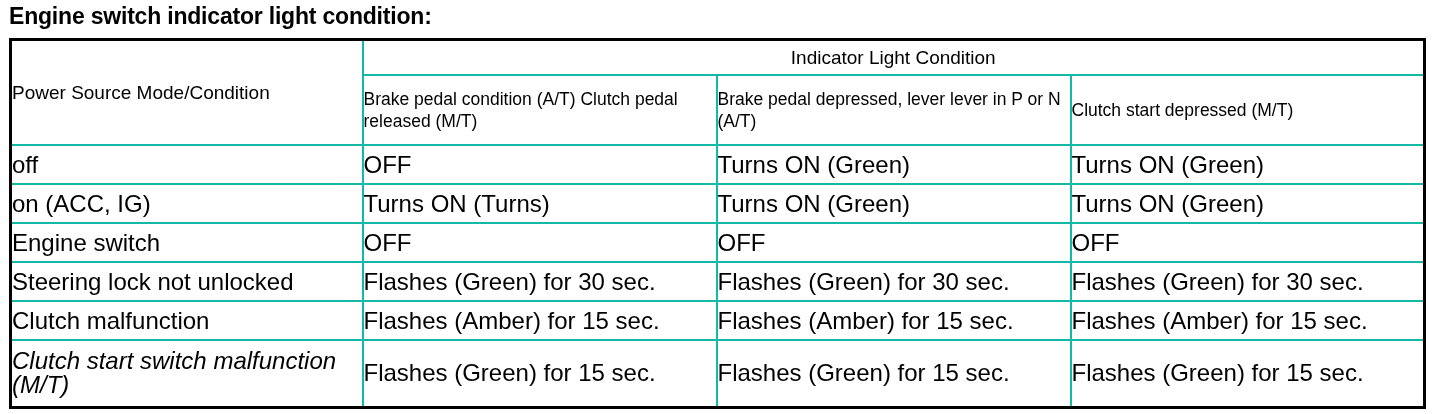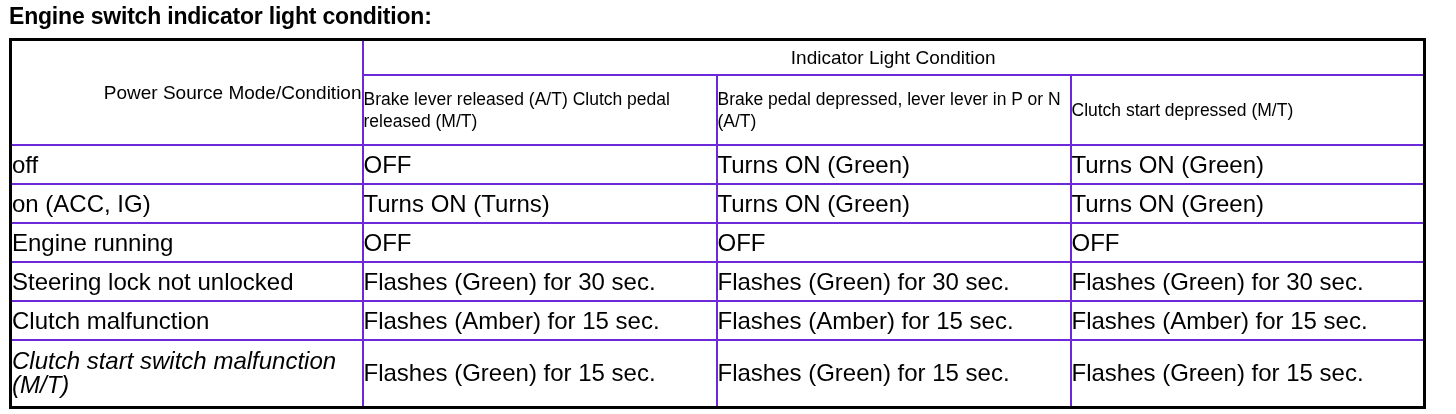--- a/index.html
+++ b/index.html
@@ -42,21 +42,21 @@
 
   table.spec {
     border-collapse: collapse;
     table-layout: fixed;
     width: 1414px;
     background: #ffffff;
   }
 
   table.spec td,
   table.spec th {
-    border: 2px solid #6d28d9;
+    border: 2px solid #14b8a6;
     padding: 0;
     margin: 0;
     font-weight: normal;
     vertical-align: middle;
   }
 
   
   table.spec {
     border: 3px solid #000000;
   }
@@ -68,21 +68,21 @@
 
   .hdr-group {
     height: 33px;
     text-align: center;
     font-size: 19px;
     font-weight: bold;
     line-height: 22px;
   }
 
   .hdr-mode {
-    text-align: right;
+    text-align: left;
     font-size: 19px;
     font-weight: bold;
     line-height: 24px;
     padding-top: 18px;
     box-sizing: border-box;
   }
 
   .hdr-sub {
     height: 70px;
     text-align: left;
@@ -131,21 +131,21 @@
       </colgroup>
       <tbody>
 
         <tr>
           <td class="hdr-mode" rowspan="2">Power Source Mode/Condition</td>
           <td class="hdr-group" colspan="3">Indicator Light Condition</td>
         </tr>
 
         <tr>
           <td class="hdr-sub">
-            <span class="two-line">Brake lever released (A/T)</span>
+            <span class="two-line">Brake pedal condition (A/T)</span>
             <span class="two-line">Clutch pedal released (M/T)</span>
           </td>
           <td class="hdr-sub">
             <span class="two-line">Brake pedal depressed, lever</span>
             <span class="two-line">lever in P or N (A/T)</span>
           </td>
           <td class="hdr-sub center-v">
             <span class="two-line">Clutch start depressed (M/T)</span>
           </td>
         </tr>
@@ -158,21 +158,21 @@
         </tr>
 
         <tr>
           <td class="cell">on (ACC, IG)</td>
           <td class="cell">Turns ON (Turns)</td>
           <td class="cell">Turns ON (Green)</td>
           <td class="cell">Turns ON (Green)</td>
         </tr>
 
         <tr>
-          <td class="cell">Engine running</td>
+          <td class="cell">Engine switch</td>
           <td class="cell">OFF</td>
           <td class="cell">OFF</td>
           <td class="cell">OFF</td>
         </tr>
 
         <tr>
           <td class="cell">Steering lock not unlocked</td>
           <td class="cell">Flashes (Green) for 30 sec.</td>
           <td class="cell">Flashes (Green) for 30 sec.</td>
           <td class="cell">Flashes (Green) for 30 sec.</td>

